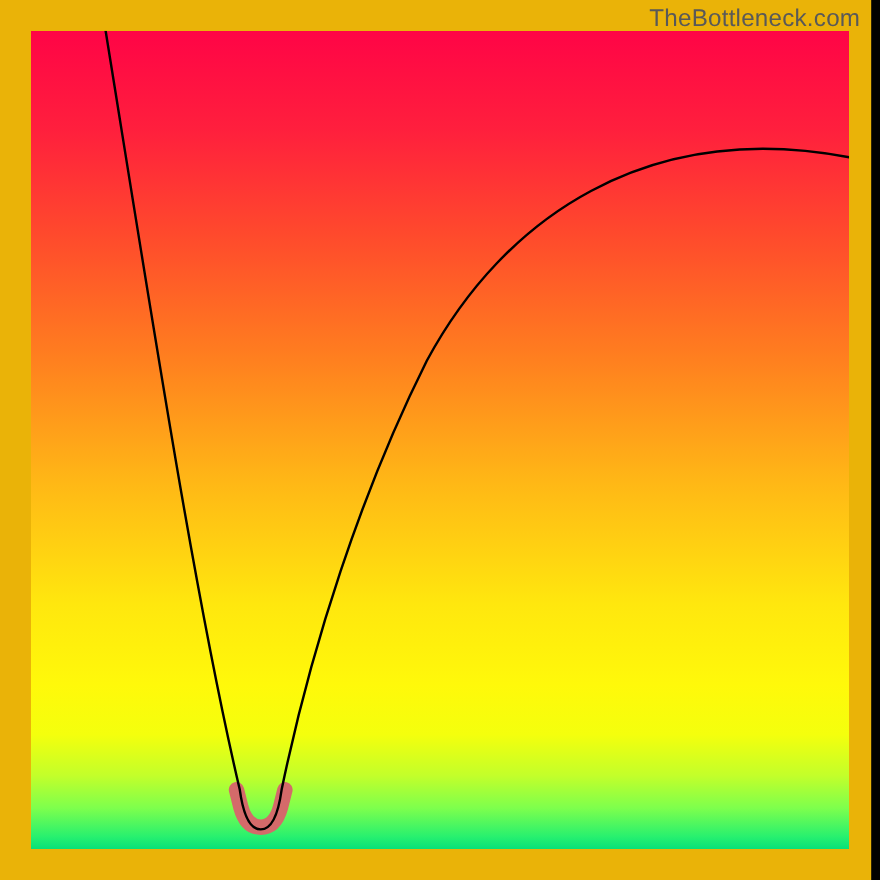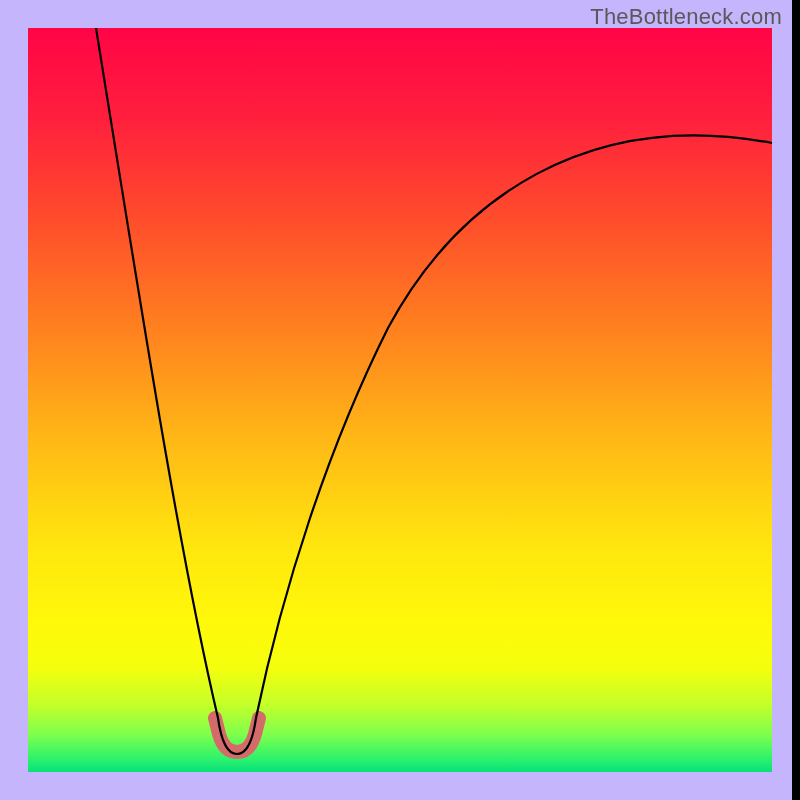--- a/index.html
+++ b/index.html
@@ -8,21 +8,21 @@
     width: 800px;
     height: 800px;
     overflow: hidden;
     background: #000;
     font-family: Arial, Helvetica, sans-serif;
   }
   .frame {
     position: relative;
     width: 792px;
     height: 800px;
-    background: #c4b5fd;
+    background: #eab308;
   }
   .plot {
     position: absolute;
     left: 28px;
     top: 28px;
     width: 744px;
     height: 744px;
     overflow: hidden;
   }
   

